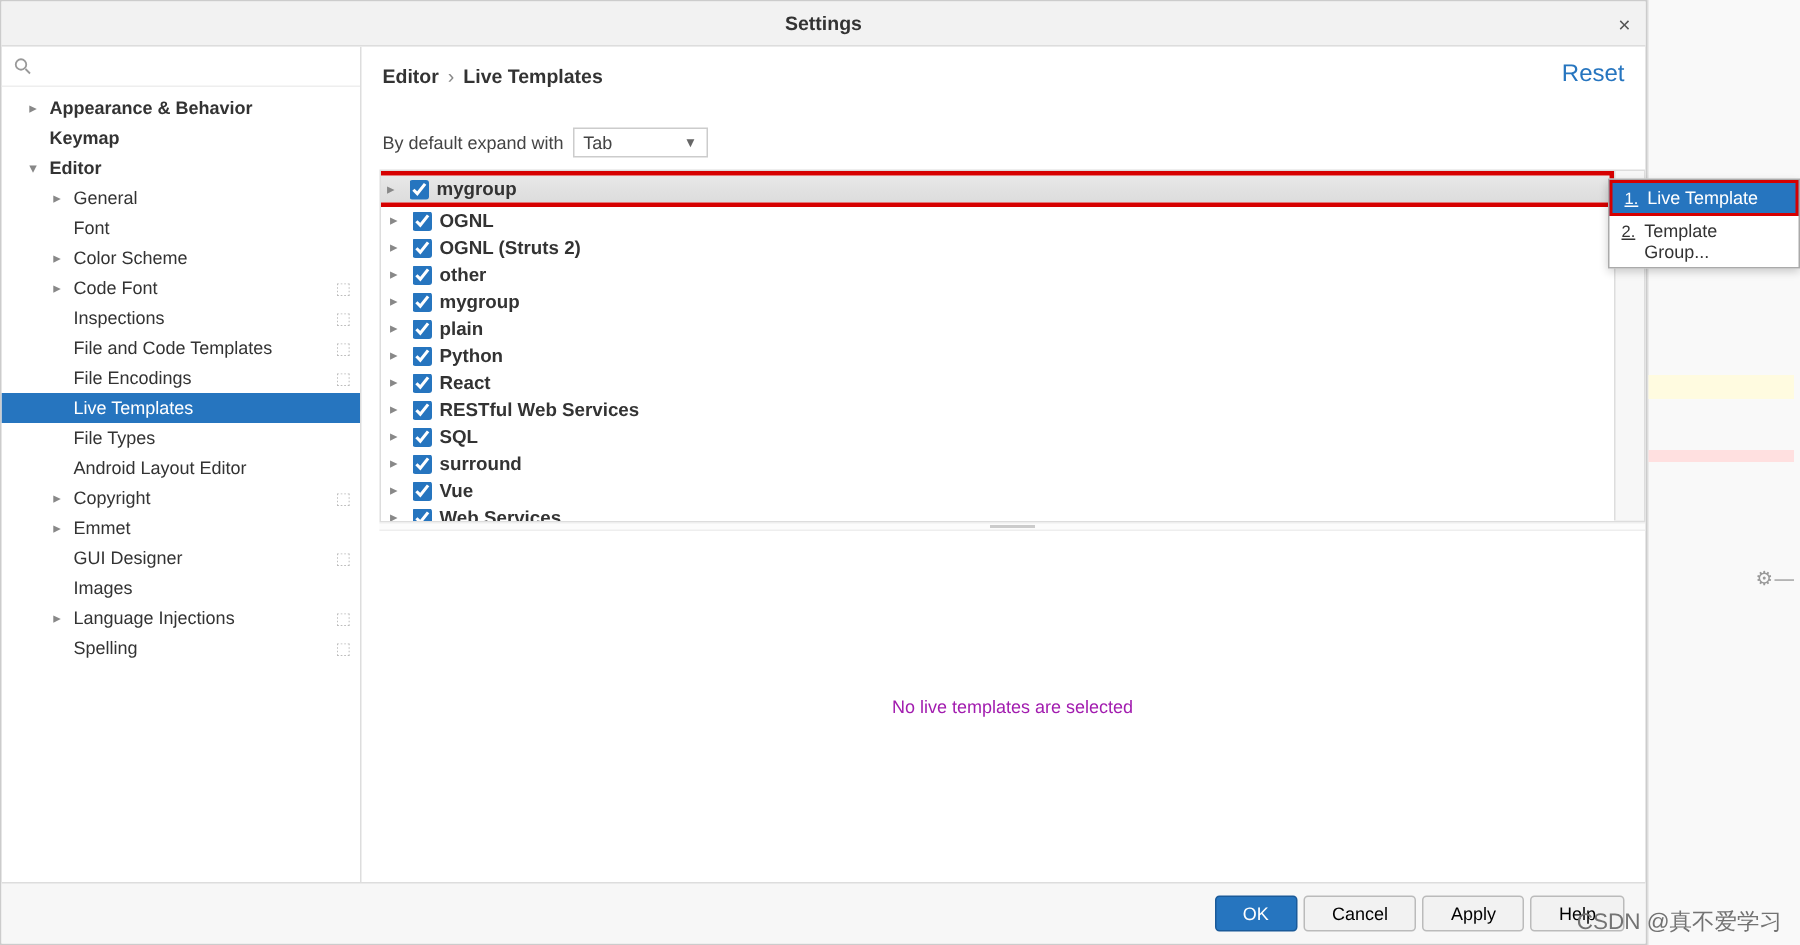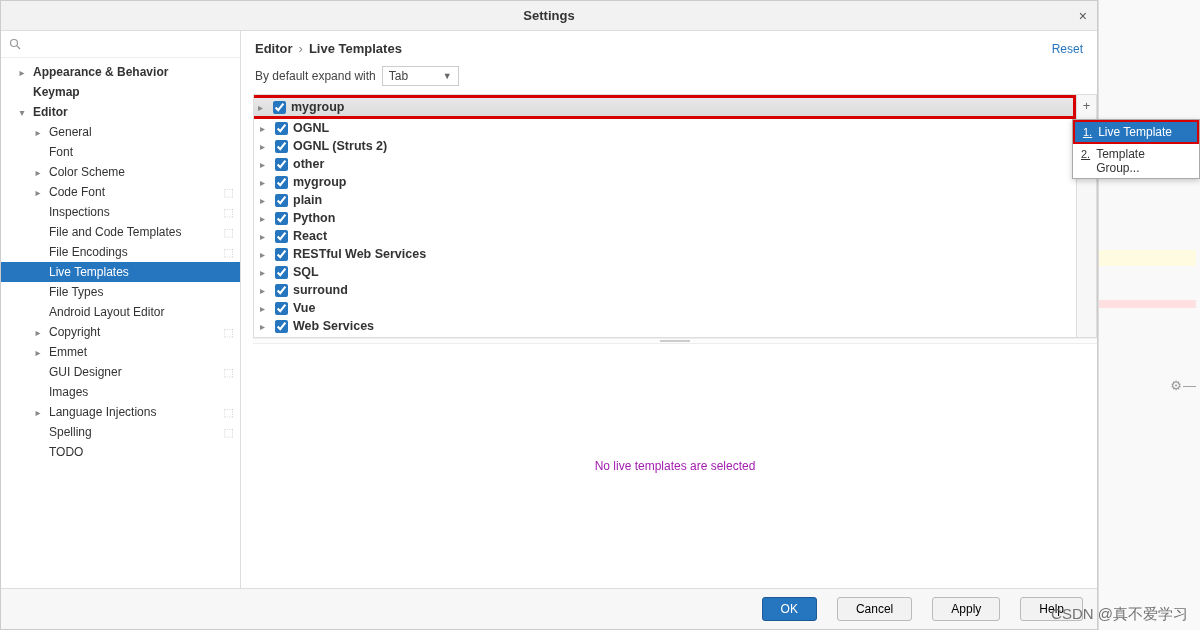--- a/index.html
+++ b/index.html
@@ -27,45 +27,45 @@
 .tree-item.l2 { padding-left: 32px; }
 .tree-item.bold .label { font-weight: bold; }
 .tree-item .label { flex: 1; }
 .tree-item .gear { color: #bbb; font-size: 11px; }
 
 
 .main { flex: 1; display: flex; flex-direction: column; overflow: hidden; }
 .header { padding: 10px 14px 6px 14px; display: flex; align-items: center; justify-content: space-between; }
 .breadcrumb { font-weight: bold; font-size: 13px; display: flex; gap: 6px; align-items: center; }
 .breadcrumb .sep { color: #888; font-weight: normal; }
-.reset { color: #2675BF; font-size: 12px; cursor: pointer; }
-
-.expand-row { padding: 4px 14px 8px 14px; display: flex; align-items: center; gap: 6px; font-size: 12px; color: #444; }
-.expand-select { border: 1px solid #ccc; padding: 2px 6px; width: 77px; display: flex; justify-content: space-between; align-items: center; background: #fff; }
+.reset { color: #2675BF; font-size: 16px; cursor: pointer; }
+
+.expand-row { padding: 4px 14px 8px 14px; display: flex; align-items: center; gap: 6px; font-size: 12px; color: #444; margin-top: 16px; }
+.expand-select { border: 1px solid #ccc; padding: 2px 6px; width: 90px; display: flex; justify-content: space-between; align-items: center; background: #fff; }
 .expand-select .caret { font-size: 9px; color: #666; }
 
 .template-area { flex: 1; margin: 0 0 0 12px; display: flex; border: 1px solid #ddd; overflow: hidden; }
 .template-list { flex: 1; overflow-y: auto; background: #fff; }
 .template-side { width: 20px; border-left: 1px solid #ddd; background: #f7f7f7; display: flex; flex-direction: column; align-items: center; padding-top: 3px; gap: 3px; }
 .side-btn { width: 14px; height: 14px; display: flex; align-items: center; justify-content: center; color: #666; font-size: 13px; cursor: pointer; }
 
 .group-item { display: flex; align-items: center; gap: 5px; padding: 2px 6px; cursor: pointer; }
 .group-item .arrow { width: 10px; font-size: 10px; color: #888; }
 .group-item input[type=checkbox] { width: 13px; height: 13px; accent-color: #2675BF; }
 .group-item .glabel { font-weight: bold; font-size: 12.5px; }
 .group-item.selected { background: linear-gradient(#e8e8e8, #dcdcdc); }
 .highlight-red { border: 3px solid #d60000; padding: 2px 4px !important; margin-left: -3px; }
 
 .divider-handle { height: 6px; background: #fcfcfc; border-top: 1px solid #eee; border-bottom: 1px solid #eee; display: flex; align-items: center; justify-content: center; margin: 0 0 0 12px; }
 .divider-handle .grip { width: 30px; height: 2px; background: #ccc; }
 
 .detail-pane { flex: 1; margin: 0 0 0 12px; border: 1px solid transparent; display: flex; align-items: center; justify-content: center; color: #a21caf; font-size: 12px; min-height: 160px; }
 
 
-.footer { padding: 8px 14px; border-top: 1px solid #ddd; background: #f7f7f7; display: flex; justify-content: flex-end; gap: 20px; align-items: flex-start; }
+.footer { padding: 8px 14px; border-top: 1px solid #ddd; background: #f7f7f7; display: flex; justify-content: flex-end; gap: 4px; align-items: flex-start; }
 .btn { padding: 4px 18px; border: 1px solid #bbb; background: #f2f2f2; border-radius: 3px; cursor: pointer; font-size: 12px; }
 .btn.primary { background: #2675BF; color: #fff; border-color: #1a5a99; }
 
 
 .bg-editor { position: absolute; left: 1098px; top: 0; width: 102px; height: 630px; background: #f9f9f9; border-left: 1px solid #ddd; }
 .bg-stripe { position: absolute; left: 0; right: 4px; height: 8px; }
 .bg-stripe.y1 { top: 250px; background: #fffbe0; }
 .bg-stripe.y2 { top: 258px; background: #fffbe0; }
 .bg-stripe.r1 { top: 300px; background: #ffe0e0; }
 .bg-gear { position: absolute; right: 18px; top: 378px; color: #999; font-size: 13px; }
@@ -184,24 +184,20 @@
           <div class="tree-item l2">
             <span class="arrow">▸</span>
             <span class="label">Language Injections</span>
             <span class="gear">⬚</span>
           </div>
           <div class="tree-item l2">
             <span class="arrow none">▸</span>
             <span class="label">Spelling</span>
             <span class="gear">⬚</span>
           </div>
-          <div class="tree-item l2">
-            <span class="arrow none">▸</span>
-            <span class="label">TODO</span>
-          </div>
         </div>
     </div>
 
     <div class="main">
       <div class="header">
         <div class="breadcrumb">
           <span>Editor</span>
           <span class="sep">›</span>
           <span>Live Templates</span>
         </div>

